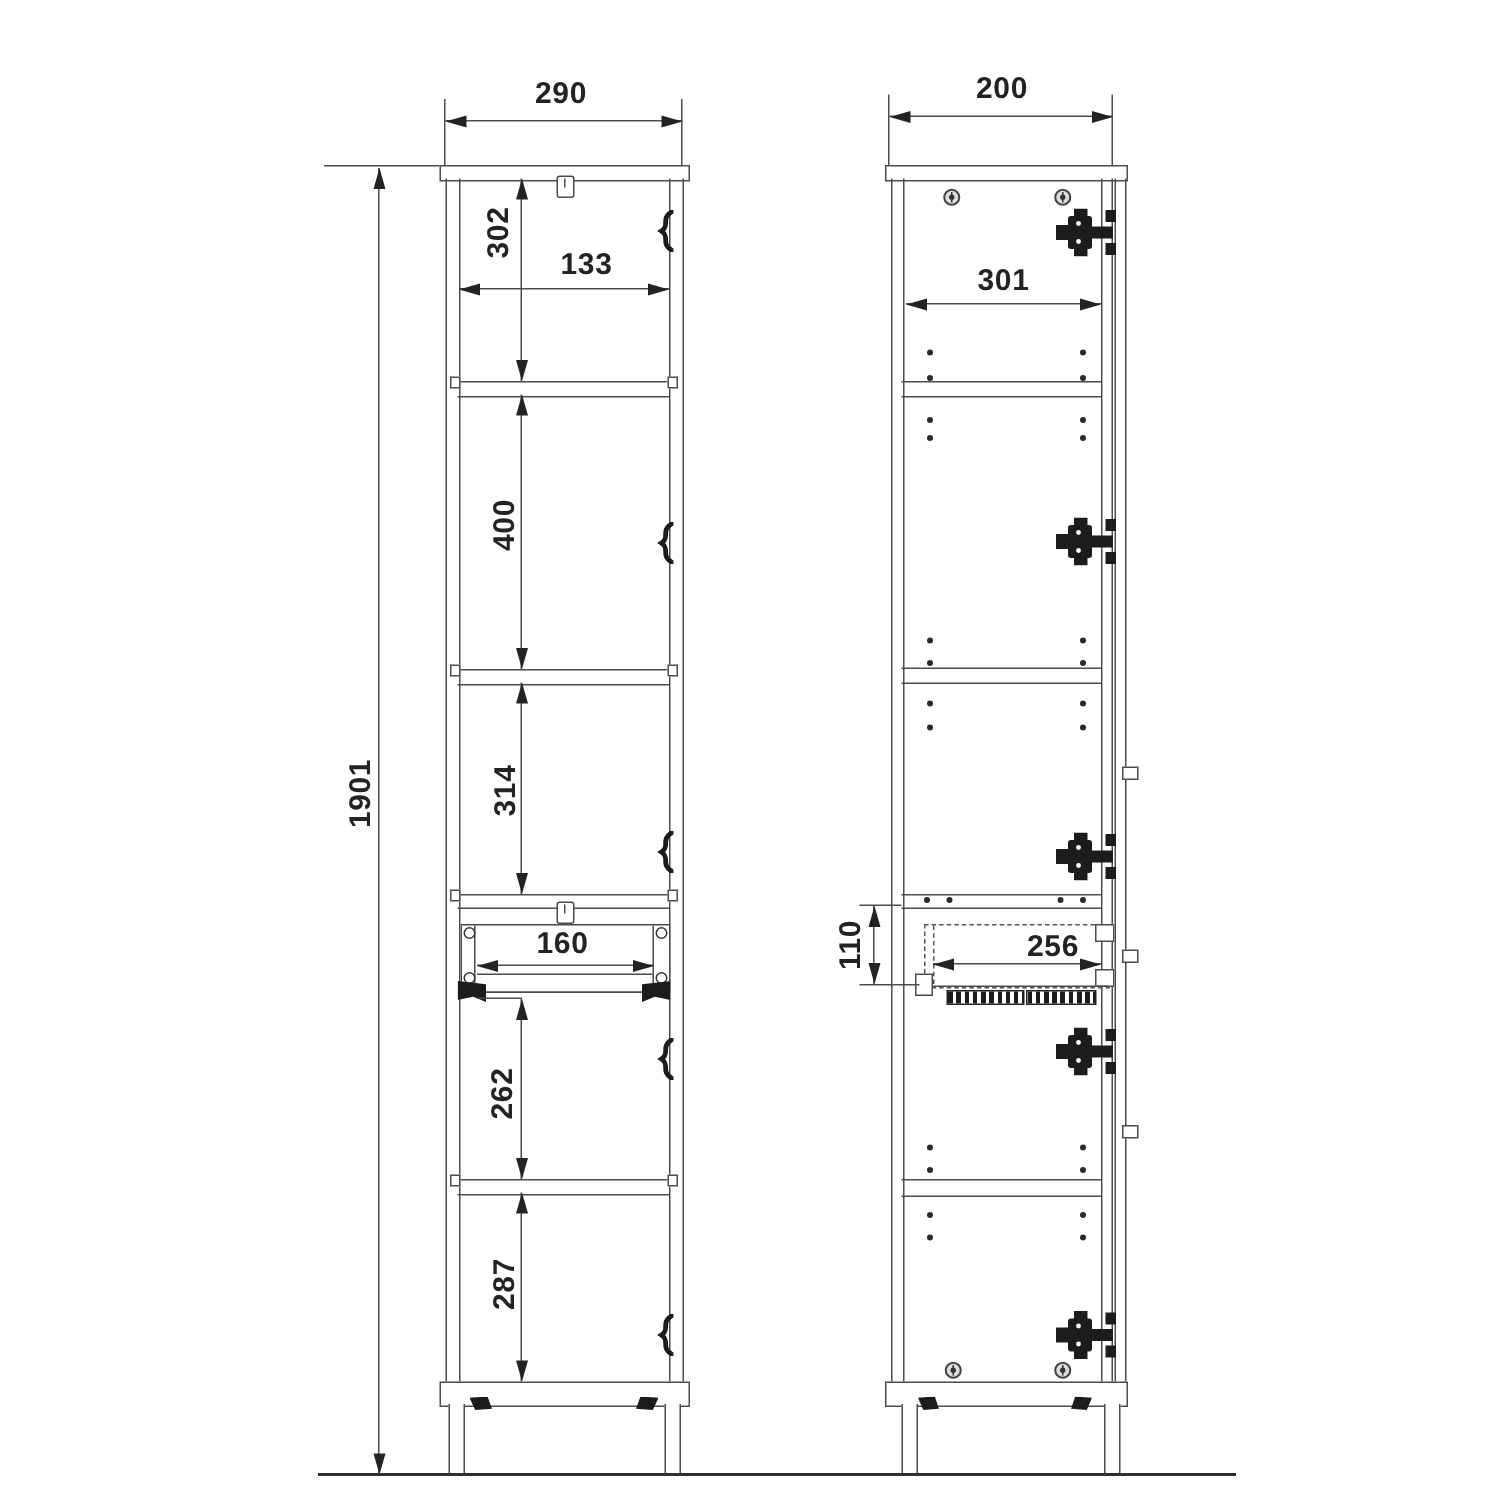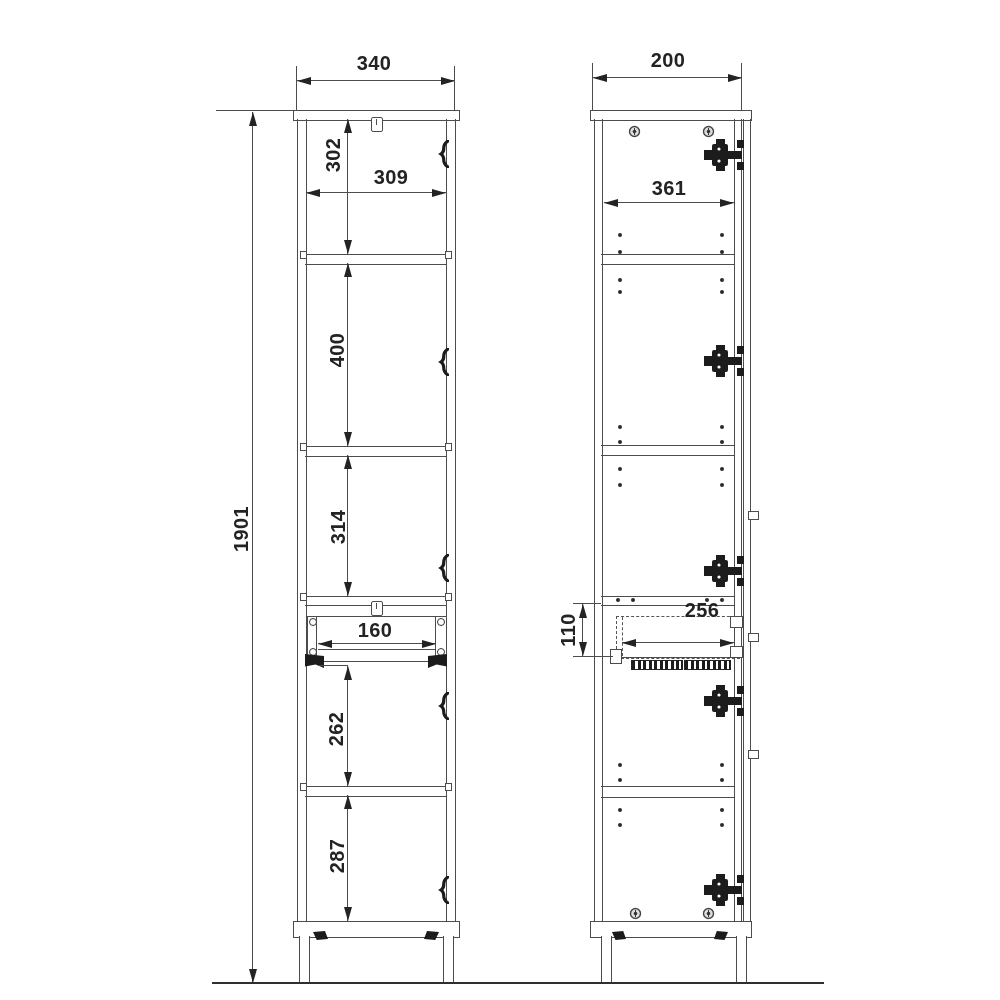--- a/index.html
+++ b/index.html
@@ -38,21 +38,21 @@
 <div class="canvas">
 
   <div>
 
     <div>
       <div class="vl" style="left:296px;top:66px;height:45px"></div>
       <div class="vl" style="left:454px;top:66px;height:45px"></div>
       <div class="hl" style="left:297px;top:80px;width:158px"></div>
       <div class="aL" style="left:297px;top:77px"></div>
       <div class="aR" style="left:441px;top:77px"></div>
-      <div class="lbl" style="left:374px;top:63px">340</div>
+      <div class="lbl" style="left:374px;top:63px">290</div>
     </div>
 
     <div>
       <div class="hl" style="left:216px;top:110px;width:80px"></div>
       <div class="vl" style="left:252px;top:112px;height:871px"></div>
       <div class="aU" style="left:249px;top:112px"></div>
       <div class="aD" style="left:249px;top:969px"></div>
       <div class="lbl v" style="left:241px;top:529px">1901</div>
     </div>
 
@@ -143,21 +143,21 @@
     <div>
       <div class="vl" style="left:347px;top:795px;height:126px"></div>
       <div class="aU" style="left:344px;top:795px"></div>
       <div class="aD" style="left:344px;top:907px"></div>
       <div class="lbl v" style="left:337px;top:856px">287</div>
     </div>
     <div>
       <div class="hl" style="left:306px;top:192px;width:140px"></div>
       <div class="aL" style="left:306px;top:189px"></div>
       <div class="aR" style="left:432px;top:189px"></div>
-      <div class="lbl" style="left:391px;top:177px">309</div>
+      <div class="lbl" style="left:391px;top:177px">133</div>
     </div>
 
     <div class="leg" style="left:299px;top:936px;width:9px;height:46px"></div>
     <div class="leg" style="left:443px;top:936px;width:9px;height:46px"></div>
     <div class="blackmark" style="left:313px;top:931px;width:15px;height:9px;clip-path:polygon(0 10%,80% 0,100% 90%,25% 100%)"></div>
     <div class="blackmark" style="left:424px;top:931px;width:15px;height:9px;clip-path:polygon(20% 0,100% 10%,75% 100%,0 90%)"></div>
   </div>
 
   <div>
 
@@ -306,28 +306,28 @@
       <div style="position:absolute;left:622px;top:617px;height:39px;width:0;border-left:1.6px dashed #555"></div>
       <div class="bracket" style="left:730px;top:616px;width:11px;height:10px"></div>
       <div class="bracket" style="left:730px;top:646px;width:11px;height:10px"></div>
       <div class="hl" style="left:612px;top:657px;width:127px"></div>
       <div class="bracket" style="left:610px;top:649px;width:10px;height:13px"></div>
       <div class="hatch" style="left:631px;top:660px;width:50px"></div>
       <div class="hatch" style="left:684px;top:660px;width:45px"></div>
       <div class="hl" style="left:622px;top:642px;width:112px"></div>
       <div class="aL" style="left:622px;top:639px"></div>
       <div class="aR" style="left:720px;top:639px"></div>
-      <div class="lbl" style="left:702px;top:610px">256</div>
+      <div class="lbl" style="left:702px;top:632px">256</div>
     </div>
 
     <div>
       <div class="hl" style="left:604px;top:202px;width:130px"></div>
       <div class="aL" style="left:604px;top:199px"></div>
       <div class="aR" style="left:720px;top:199px"></div>
-      <div class="lbl" style="left:669px;top:188px">361</div>
+      <div class="lbl" style="left:669px;top:188px">301</div>
     </div>
 
     <div>
       <div class="hl" style="left:573px;top:603px;width:28px"></div>
       <div class="hl" style="left:573px;top:656px;width:40px"></div>
       <div class="vl" style="left:582px;top:604px;height:52px"></div>
       <div class="aU" style="left:579px;top:604px"></div>
       <div class="aD" style="left:579px;top:642px"></div>
       <div class="lbl v" style="left:568px;top:630px">110</div>
     </div>

